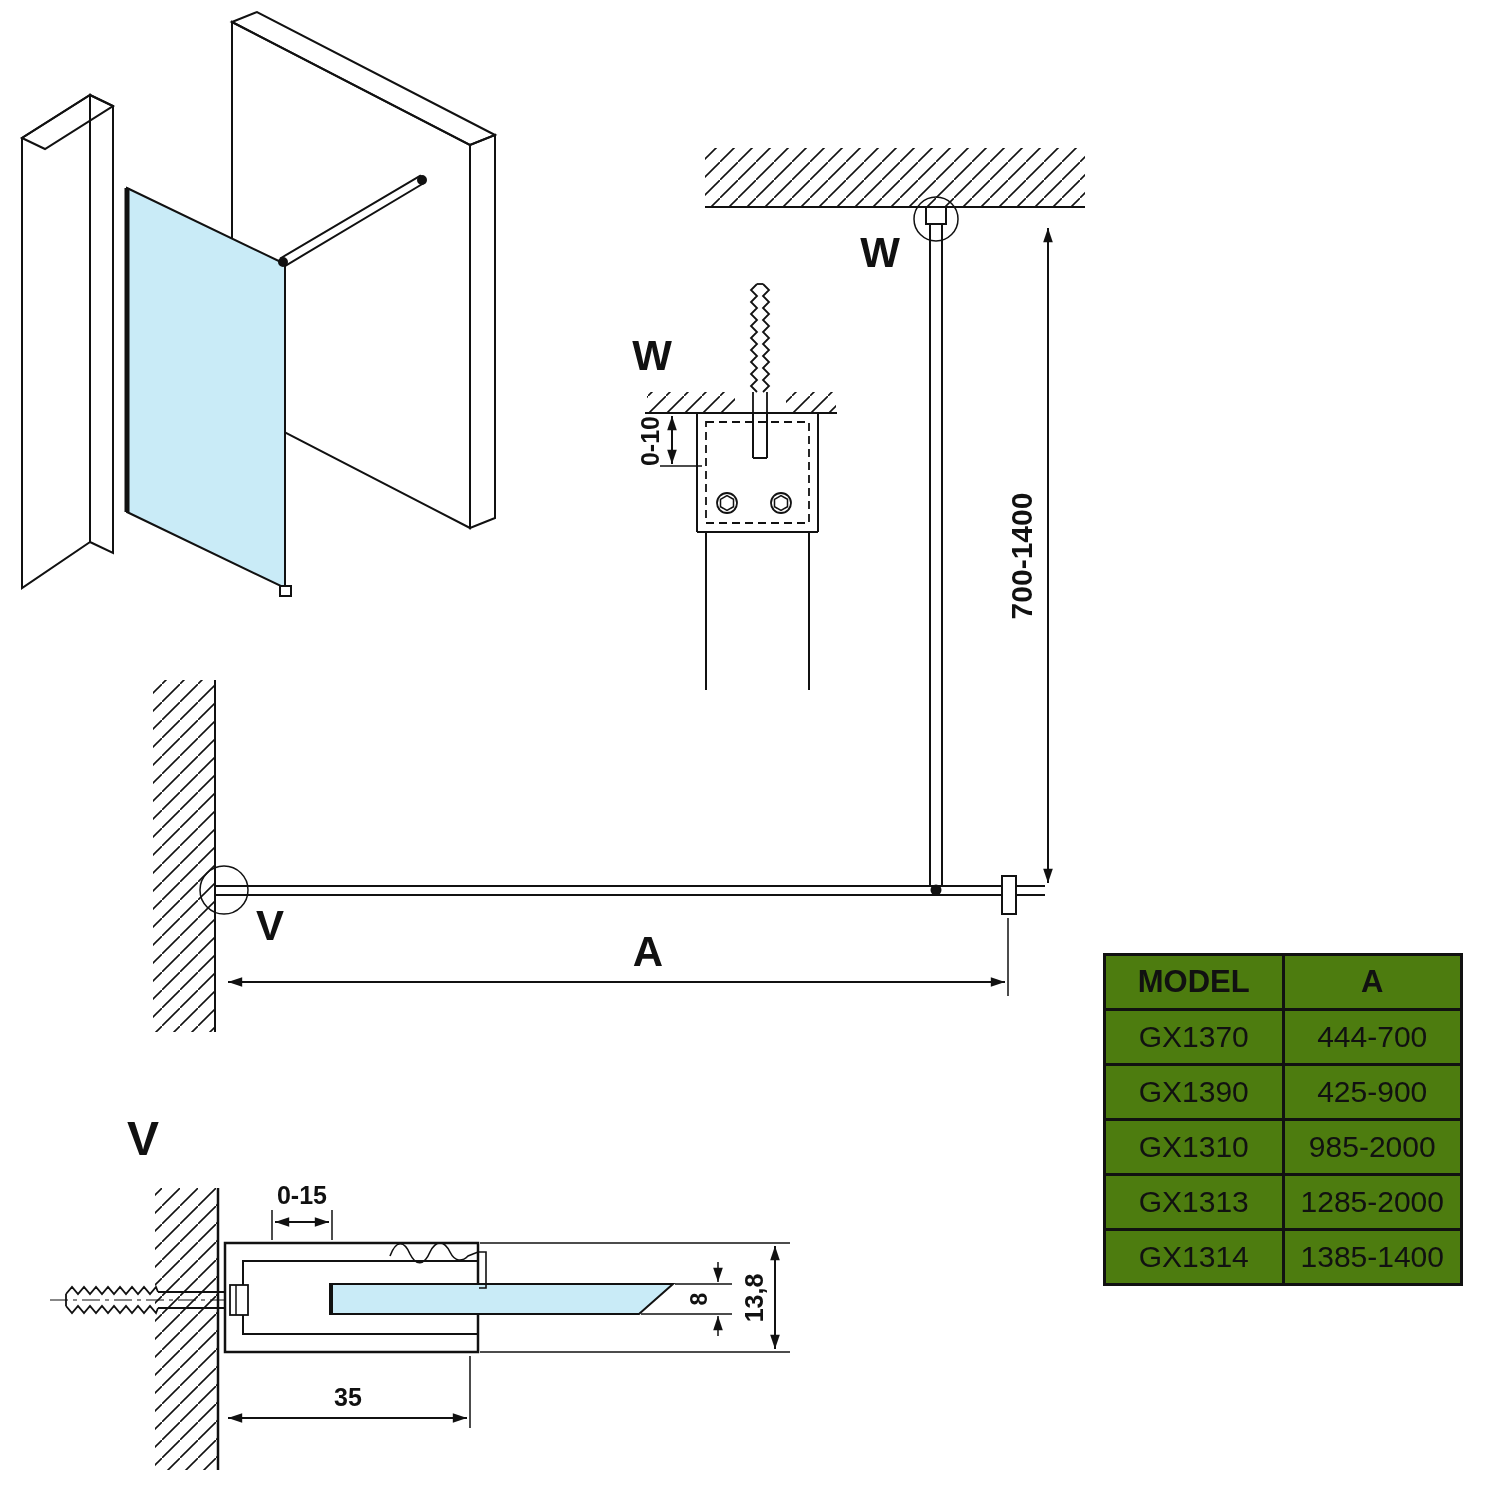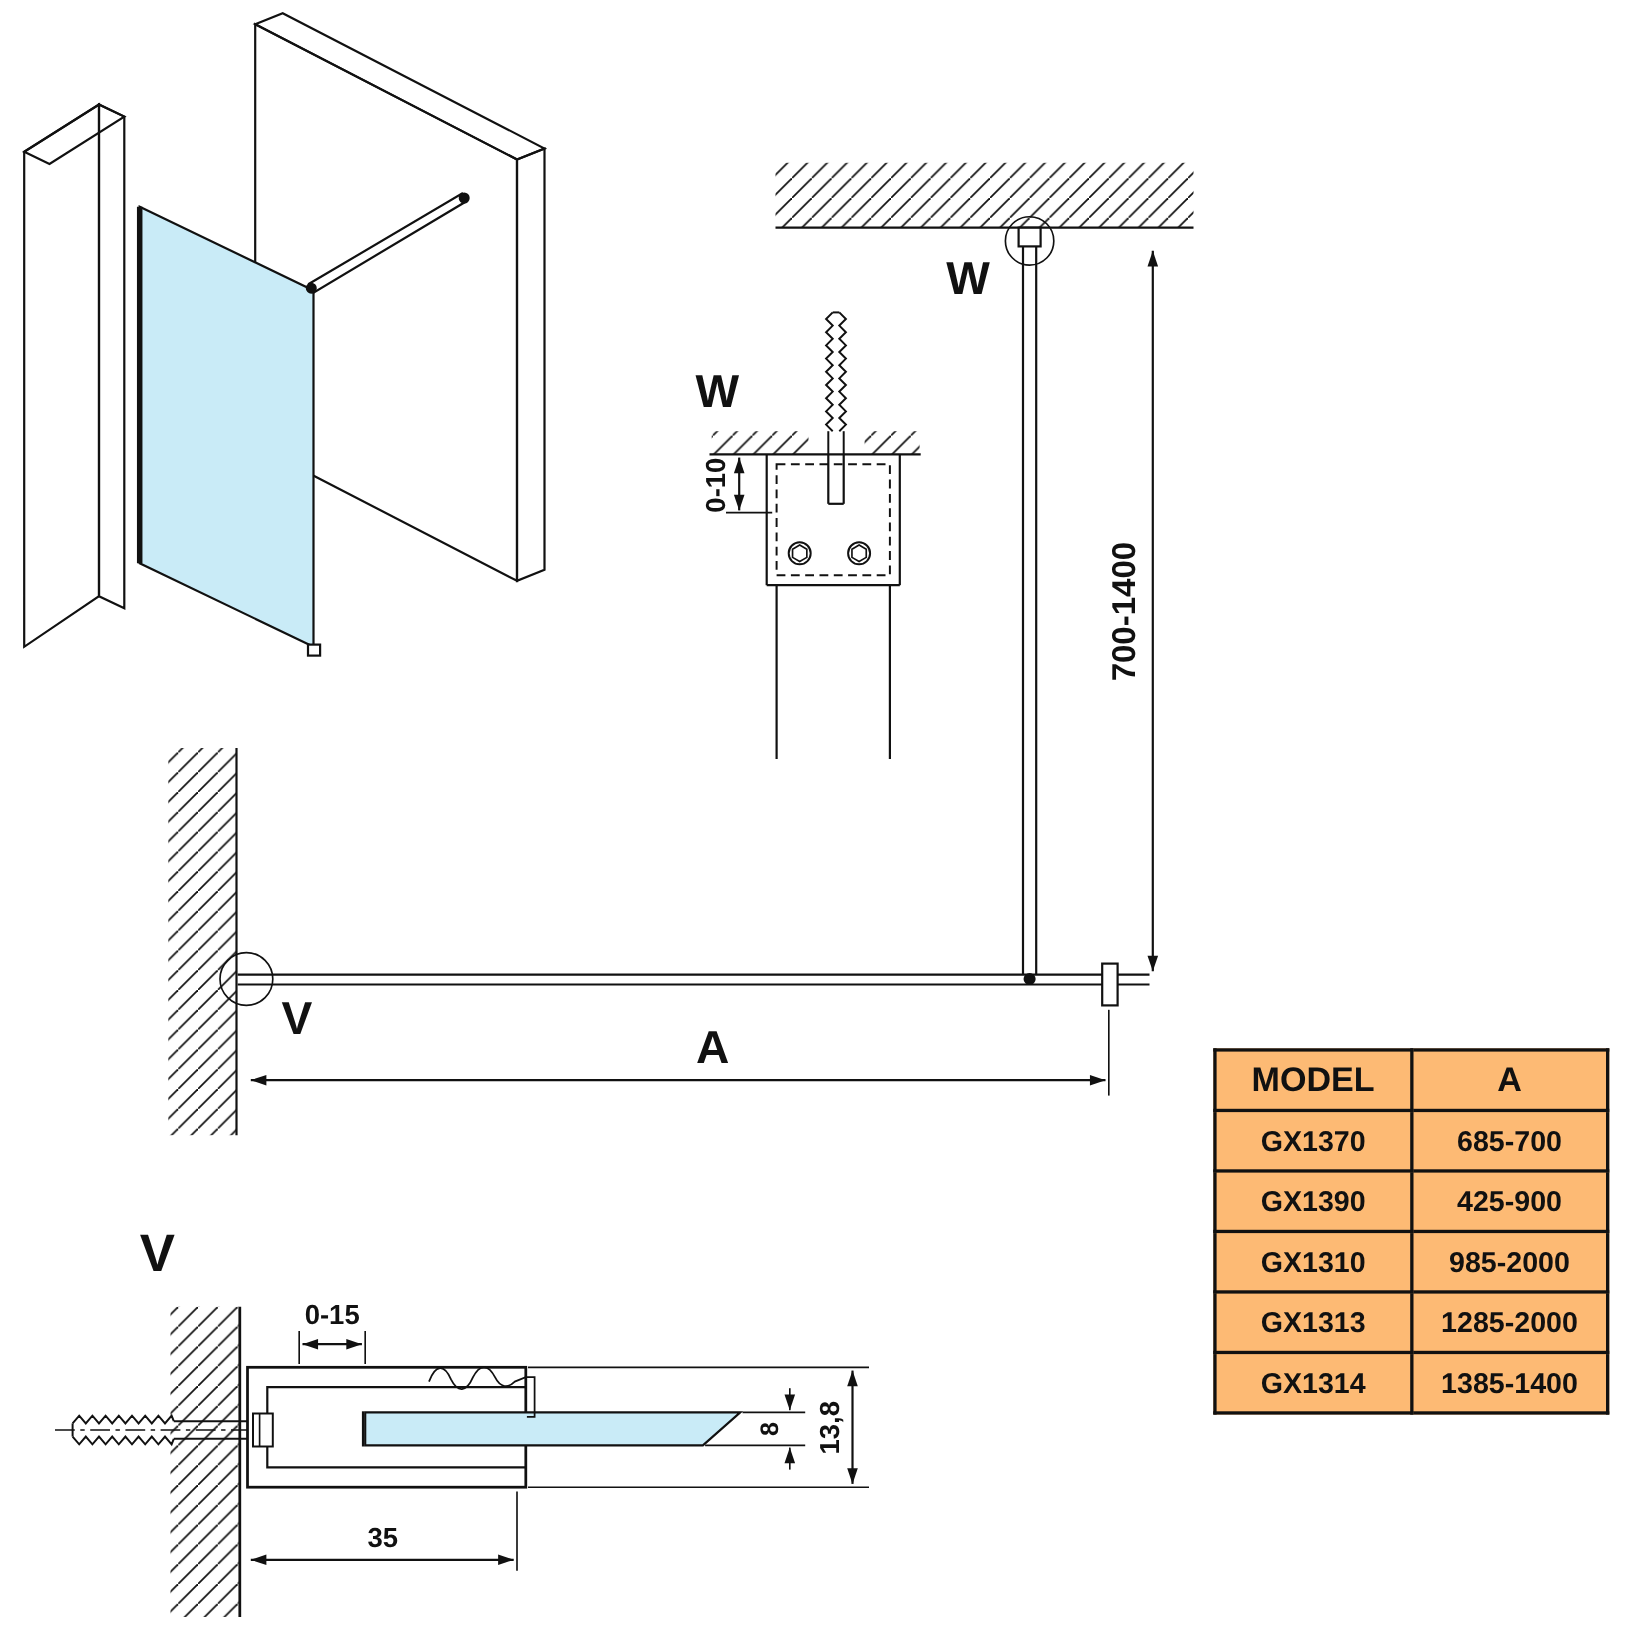--- a/index.html
+++ b/index.html
@@ -7,25 +7,25 @@
   .canvas { position:relative; width:1500px; height:1500px; background:#ffffff; overflow:hidden;
             font-family:"Liberation Sans","DejaVu Sans",sans-serif; }
   svg { position:absolute; left:0; top:0; }
   svg text { font-family:"Liberation Sans","DejaVu Sans",sans-serif; fill:#111111; stroke:none; }
   .lblHuge { font-size:48px; font-weight:bold; }
   .lblBig  { font-size:42px; font-weight:bold; }
   .lblMed  { font-size:30px; font-weight:bold; }
   .lblSm   { font-size:25px; font-weight:bold; }
   .lblXs   { font-size:23px; font-weight:bold; }
   .model-table { position:absolute; left:1103px; top:953px; width:360px; border-collapse:collapse;
-                 table-layout:fixed; background:#fdba74;padding-left:29px; }
+                 table-layout:fixed; background:#4d7c0f;padding-left:29px; }
   .model-table th, .model-table td { border:3px solid #111111; text-align:center; vertical-align:middle;
                  height:55px; color:#111111; }
   .model-table th { font-size:31px; font-weight:bold; }
-  .model-table td { font-size:26px; font-weight:bold;text-align:center; }
+  .model-table td { font-size:30px; font-weight:normal;text-align:center; }
 </style>
 </head>
 <body>
 
 <div class="canvas">
 
 <svg width="1500" height="1500" viewBox="0 0 1500 1500">
   <defs>
     <pattern id="hatch" width="18" height="18" patternUnits="userSpaceOnUse">
       <line x1="0" y1="18" x2="18" y2="0" stroke="#111111" stroke-width="1.6"></line>
@@ -162,21 +162,21 @@
 <table class="model-table">
   <thead>
     <tr>
       <th>MODEL</th>
       <th>A</th>
     </tr>
   </thead>
   <tbody>
     <tr>
       <td>GX1370</td>
-      <td>685-700</td>
+      <td>444-700</td>
     </tr>
     <tr>
       <td>GX1390</td>
       <td>425-900</td>
     </tr>
     <tr>
       <td>GX1310</td>
       <td>985-2000</td>
     </tr>
     <tr>

